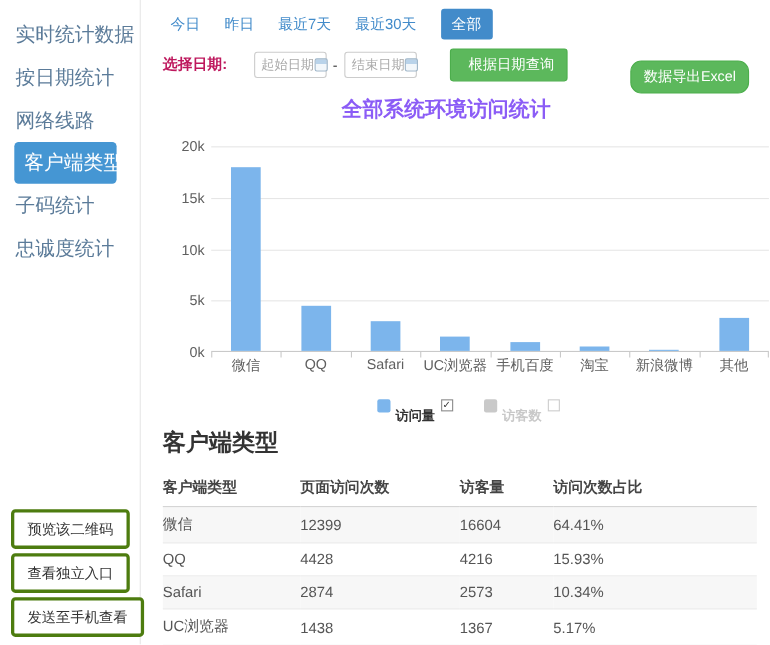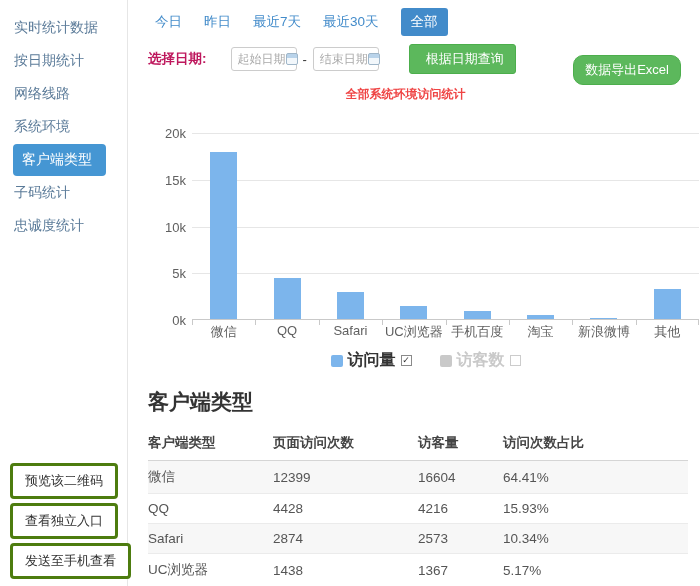--- a/index.html
+++ b/index.html
@@ -6,21 +6,21 @@
   html,body { width:700px; height:586px; }
   body {
     font-family:"Liberation Sans","DejaVu Sans",sans-serif;
     background:#fff; color:#333; overflow:hidden; position:relative;
   }
   .app { display:flex; width:700px; height:586px; }
 
   
   .sidebar { width:128px; height:586px; border-right:1px solid #e6e6e6; position:relative; background:#fff; flex:0 0 128px; }
   .side-nav { padding-top:12px; }
-  .side-item { font-size:14px; color:#5b7b99; padding:7px 0 7px 14px; cursor:pointer; margin-bottom:1px; white-space:nowrap;font-family:Liberation Mono, monospace; }
+  .side-item { font-size:18px; color:#5b7b99; padding:7px 0 7px 14px; cursor:pointer; margin-bottom:1px; white-space:nowrap;font-family:Liberation Mono, monospace; }
   .side-item.active { background:#4596d3; color:#fff; border-radius:4px; margin:0 21px 1px 13px; padding:7px 0 7px 9px; }
   .side-footer { position:absolute; left:10px; bottom:7px; display:flex; flex-direction:column; gap:4px; align-items:flex-start; }
   .side-footer button { background:#fff; border:3px solid #4d7c0f; border-radius:4px; padding:6px 12px; font-size:13px; color:#333; cursor:pointer; font-family:inherit; white-space:nowrap; }
 
   
   .main { position:relative; flex:1; height:586px; }
 
   .tabs { position:absolute; top:8px; left:27px; display:flex; align-items:center; gap:22px; }
   .tab { font-size:13.5px; color:#428bca; cursor:pointer; padding:5px 0; white-space:nowrap; }
   .tab.active { background:#428bca; color:#fff; border-radius:3px; padding:5px 10px; }
@@ -29,34 +29,34 @@
   .date-label { font-size:13.5px; font-weight:bold; color:#be185d; margin-right:24px; white-space:nowrap; }
   .date-input { width:66px; height:24px; border:1px solid #ccc; border-radius:3px; background:#fff; display:inline-flex; align-items:center; justify-content:space-between; padding:0 4px 0 6px; cursor:text; }
   .date-input .ph { font-size:12px; color:#a9a9a9; white-space:nowrap; }
   .cal { width:12px; height:12px; border:1px solid #9fb6c9; border-radius:2px; background:linear-gradient(#b9d3ea 0 4px,#f2f7fb 4px); flex:0 0 12px; cursor:pointer; }
   .dash { margin:0 6px; color:#333; font-size:13px; }
   .btn-green { background:#5cb85c; border:1px solid #4cae4c; color:#fff; font-size:13px; border-radius:3px; padding:5px 11px; cursor:pointer; font-family:inherit; white-space:nowrap; }
   .date-row .btn-green { margin-left:30px;padding-left:16px; }
   .export { position:absolute; top:55px; right:19px;border-radius:10px; }
 
   
-  .chart-title { position:absolute; top:86px; left:24px; width:507px; text-align:center; font-size:12px; font-weight:bold; color:#ef4444; }
+  .chart-title { position:absolute; top:86px; left:24px; width:507px; text-align:center; font-size:19px; font-weight:bold; color:#8b5cf6; }
   .chart { position:absolute; top:125px; left:20px; width:551px; height:222px; }
   .plot { position:absolute; left:44px; top:8px; width:507px; height:187px; border-bottom:1px solid #c9c9c9; }
   .gridline { position:absolute; left:0; width:507px; height:1px; background:#e6e6e6; }
   .ylab { position:absolute; left:0; width:38px; text-align:right; font-size:13px; color:#606060; transform:translateY(-50%); }
   .bar { position:absolute; bottom:0; width:27px; cursor:pointer; }
   .tick { position:absolute; width:1px; height:5px; background:#c9c9c9; top:187px; }
   .cats { position:absolute; left:44px; top:198px; width:507px; display:flex; }
   .cat { flex:1; text-align:center; font-size:13px; color:#606060; white-space:nowrap; }
 
   .legend { position:absolute; top:350px; left:44px; width:507px; display:flex; justify-content:center; gap:28px; align-items:center; }
   .legend-item { display:inline-flex; align-items:center; gap:5px; cursor:pointer; }
   .swatch { width:12px; height:12px; border-radius:2px; }
-  .legend-label { font-size:16px; font-weight:bold; color:#333; }
+  .legend-label { font-size:12px; font-weight:bold; color:#333;margin-top:20px; }
   .legend-item.off .legend-label { color:#c9c9c9; }
   .cbx { width:11px; height:11px; border:1px solid #8a8a8a; background:#fff; font-size:9px; line-height:9px; text-align:center; color:#333; }
   .legend-item.off .cbx { border-color:#ccc; }
 
   
   .section-heading { position:absolute; top:388px; left:20px; font-size:21px; font-weight:bold; color:#333; }
   .data-table { position:absolute; top:426px; left:20px; width:540px; border-collapse:collapse; table-layout:fixed; }
   .data-table th { text-align:left; font-size:13.5px; font-weight:bold; color:#444; padding:8px 0; border-bottom:1px solid #d5d5d5; }
   .data-table td { font-size:13.5px; color:#555; padding:7px 0; }
   .data-table tbody tr { border-bottom:1px solid #ebebeb; }
@@ -68,21 +68,20 @@
 </head>
 <body>
 
 <div class="app">
 
   <aside class="sidebar">
     <nav class="side-nav" id="side-nav">
         <div class="side-item">实时统计数据</div>
         <div class="side-item">按日期统计</div>
         <div class="side-item">网络线路</div>
-        <div class="side-item">系统环境</div>
         <div class="side-item active">客户端类型</div>
         <div class="side-item">子码统计</div>
         <div class="side-item">忠诚度统计</div>
       </nav>
     <div class="side-footer" id="side-footer">
         <button>预览该二维码</button>
         <button>查看独立入口</button>
         <button>发送至手机查看</button>
       </div>
   </aside>

